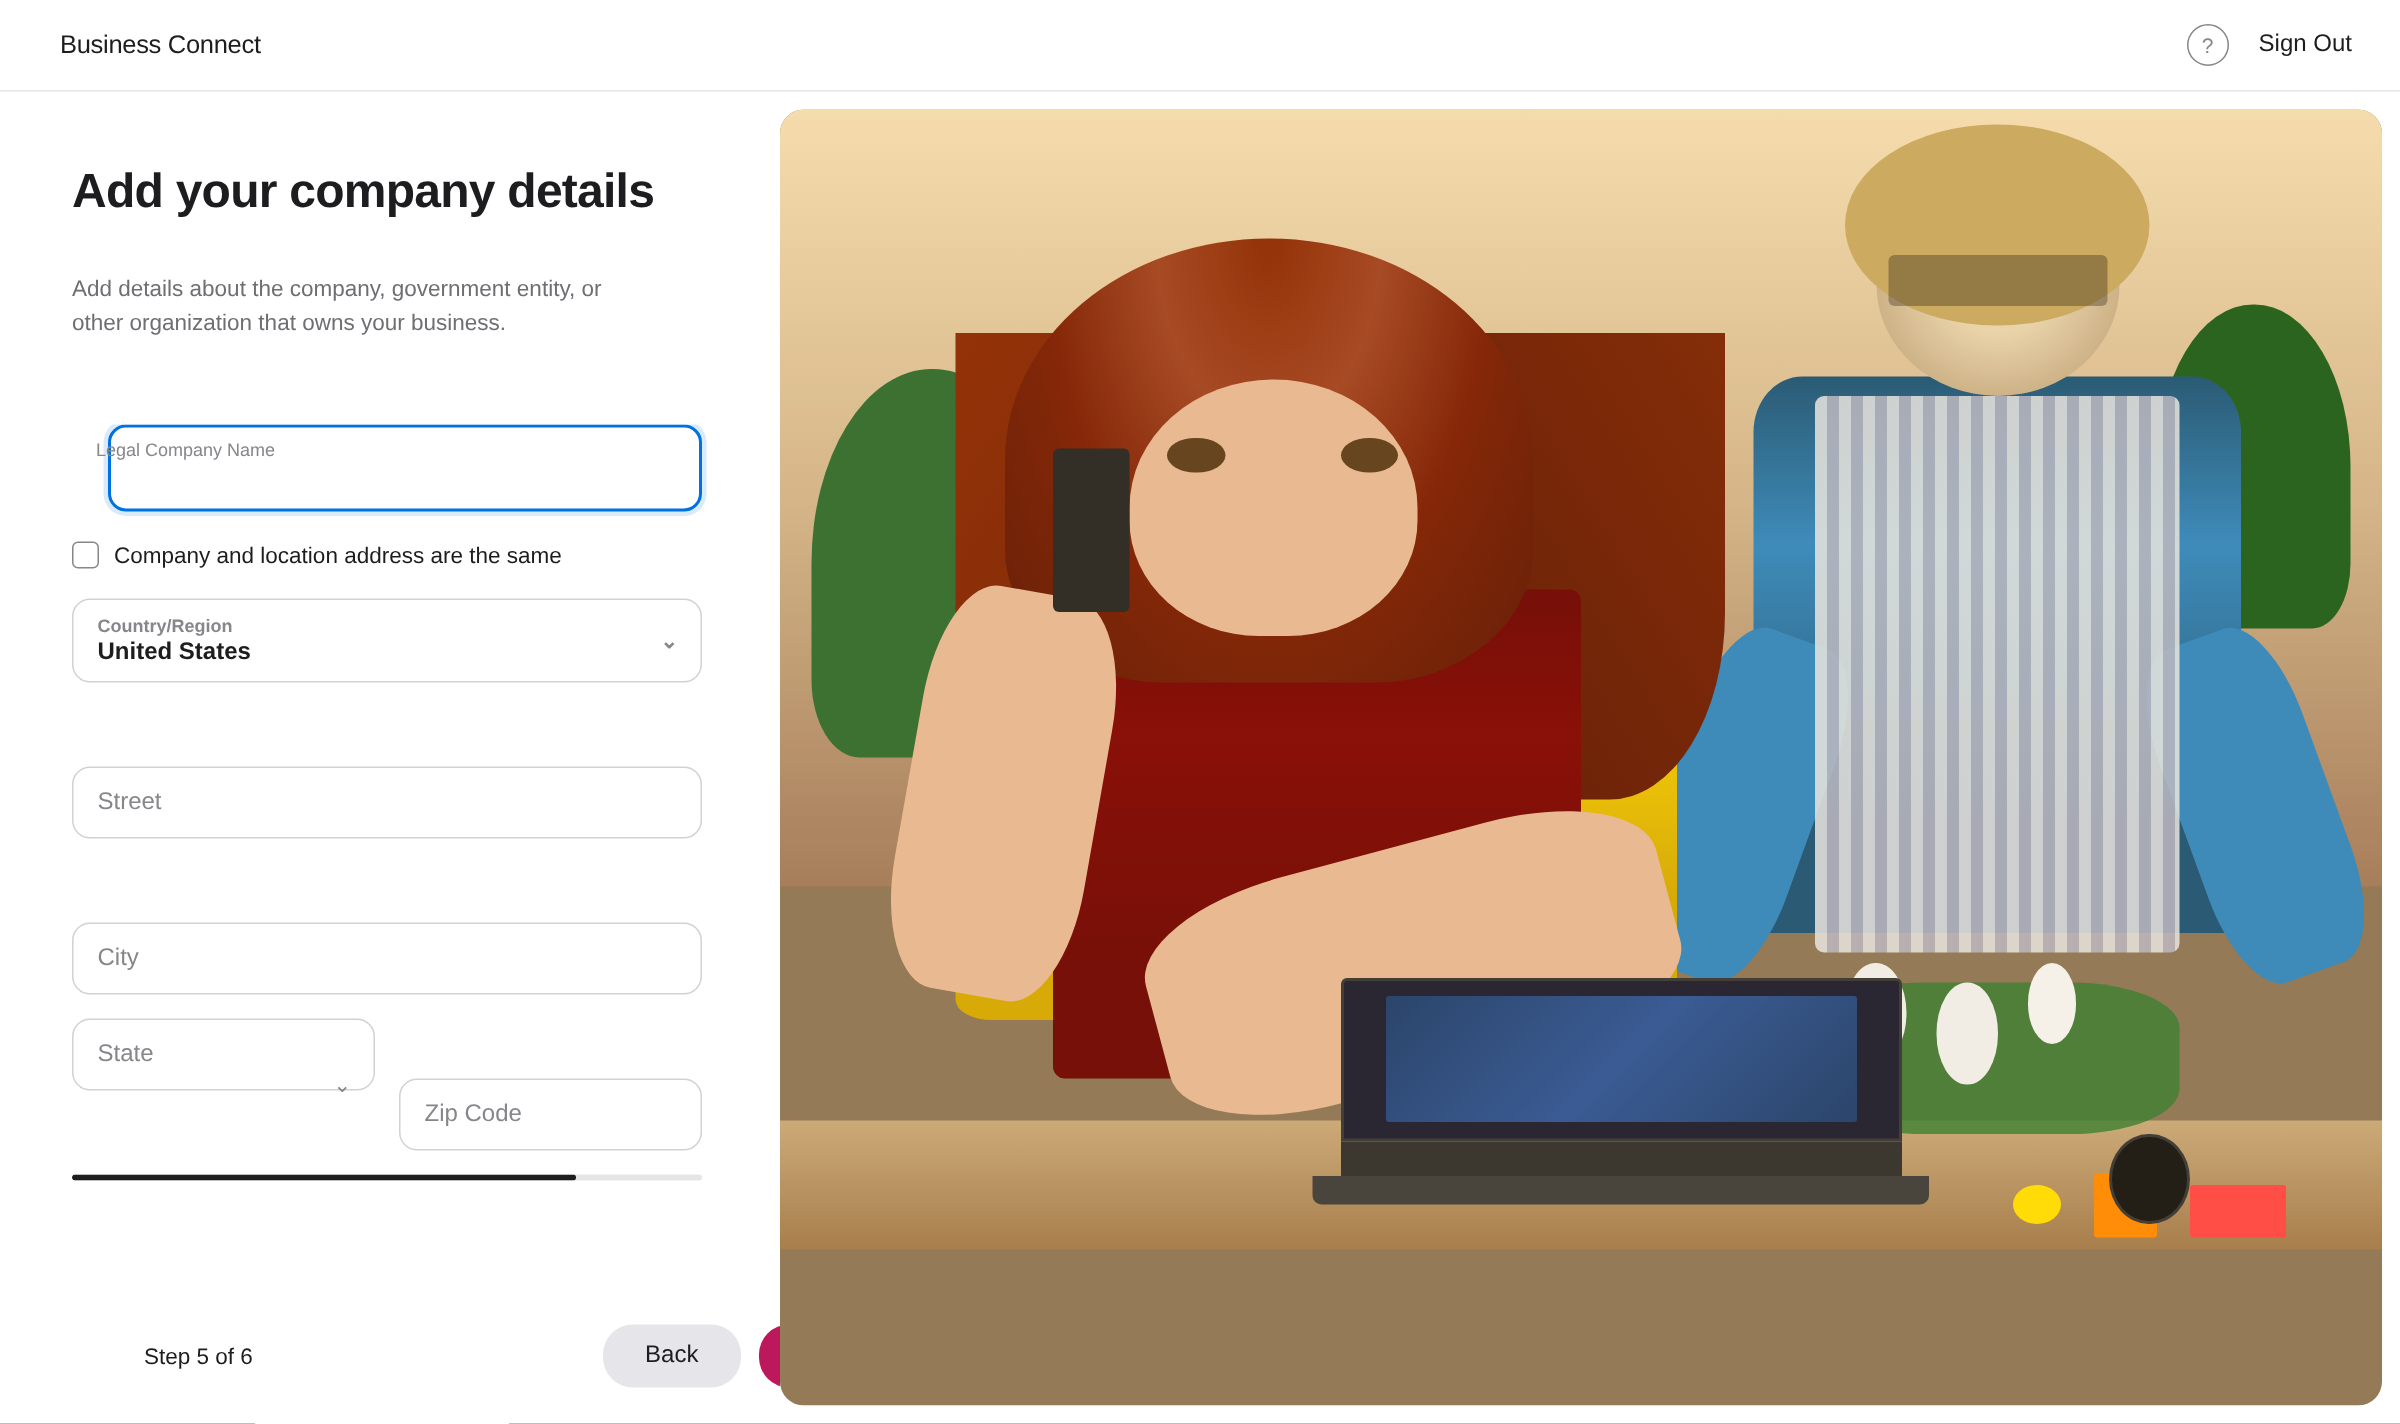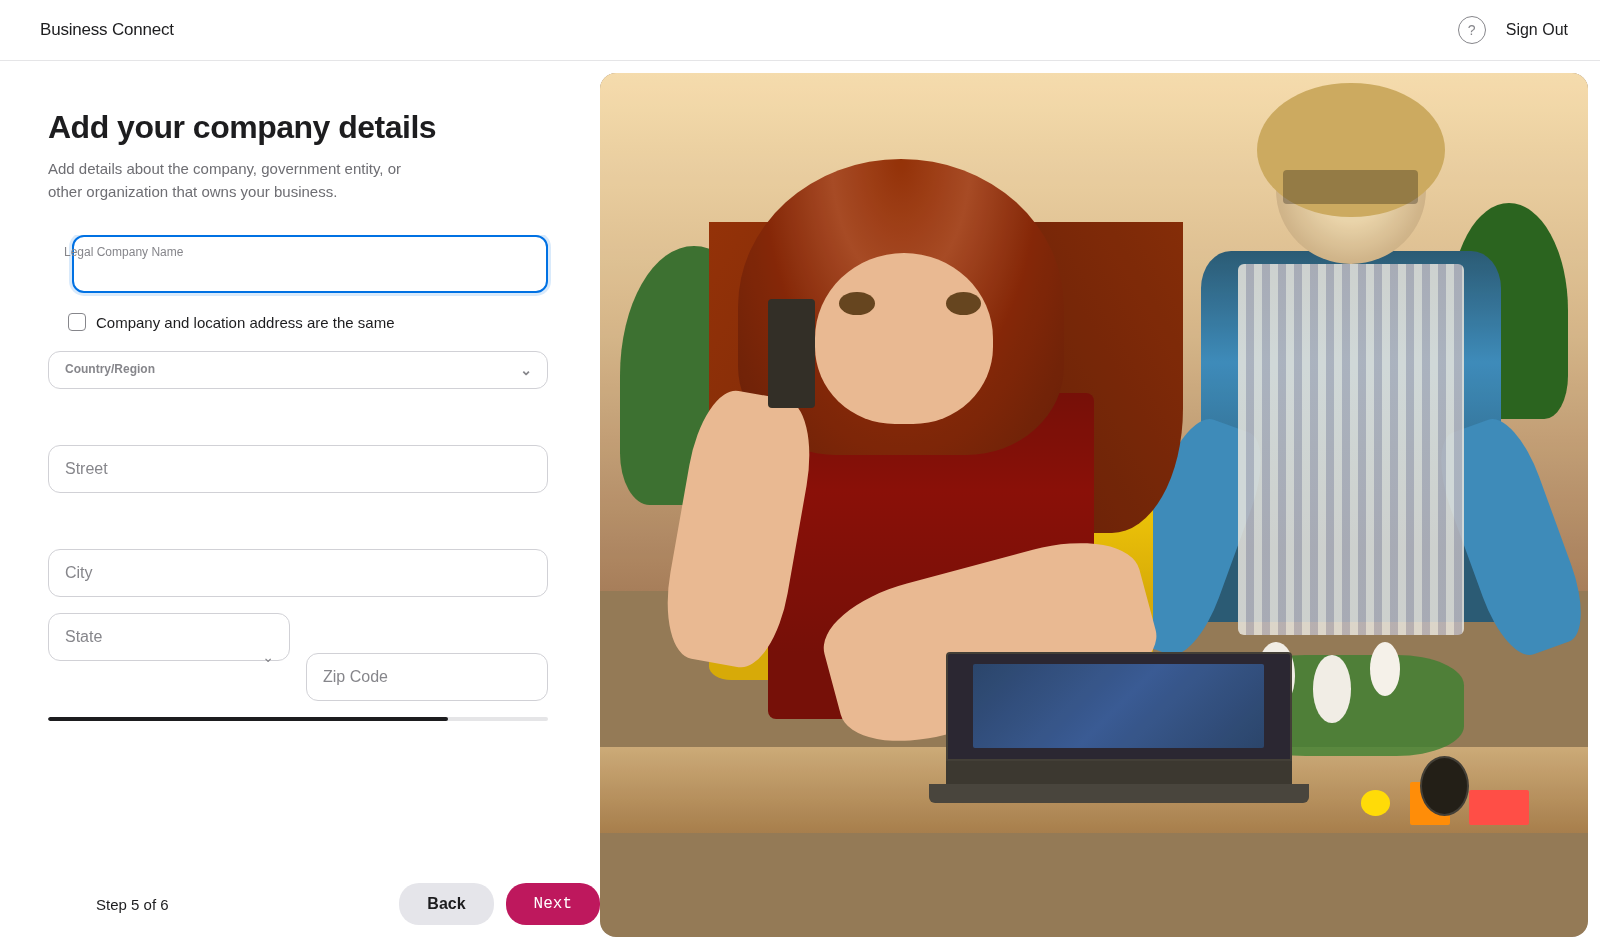--- a/index.html
+++ b/index.html
@@ -75,26 +75,27 @@
       font-family: inherit;
     }
 
     .main-content {
       display: flex;
       flex: 1;
       overflow: hidden;
     }
 
     .form-panel {
-      width: 600px;
+      width: 520px;
       flex-shrink: 0;
       padding: 48px 48px 0 48px;
       display: flex;
       flex-direction: column;
       overflow: hidden;
+      gap: 24px;
     }
 
     .page-title {
       font-size: 32px;
       font-weight: 700;
       color: #1d1d1f;
       margin-bottom: 12px;
       letter-spacing: -0.5px;
     }
 
@@ -164,21 +165,20 @@
 
     .legal-name-input::placeholder {
       color: transparent;
     }
 
     .checkbox-row {
       display: flex;
       align-items: center;
       gap: 10px;
       margin-bottom: 20px;
-      margin-left: 20px;
     }
 
     .checkbox-input {
       width: 18px;
       height: 18px;
       border: 1.5px solid #86868b;
       border-radius: 4px;
       background: #fff;
       cursor: pointer;
       flex-shrink: 0;
@@ -326,21 +326,21 @@
 
     .back-btn {
       background: #e5e5ea;
       border: none;
       border-radius: 20px;
       padding: 12px 28px;
       font-size: 16px;
       font-family: inherit;
       color: #1d1d1f;
       cursor: pointer;
-      font-weight: 700;
+      font-weight: 400;
     }
 
     .next-btn {
       background: #be185d;
       border: none;
       border-radius: 20px;
       padding: 12px 28px;
       font-size: 16px;
       font-family: Liberation Mono, monospace;
       color: #ffffff;
@@ -437,20 +437,21 @@
       </div>
 
       <div class="checkbox-row">
         <input type="checkbox" class="checkbox-input" style="">
         <label class="checkbox-label">Company and location address are the same</label>
       </div>
 
       <div class="select-wrapper">
         <div class="country-select-container">
           <span class="select-label">Country/Region</span>
+          <span class="select-value">United States</span>
         </div>
         <span class="chevron-down">⌄</span>
       </div>
 
       <div class="street-input-wrapper">
         <input class="input-field" type="text" placeholder="Street" style="">
       </div>
 
 
       <div class="city-input-wrapper">

